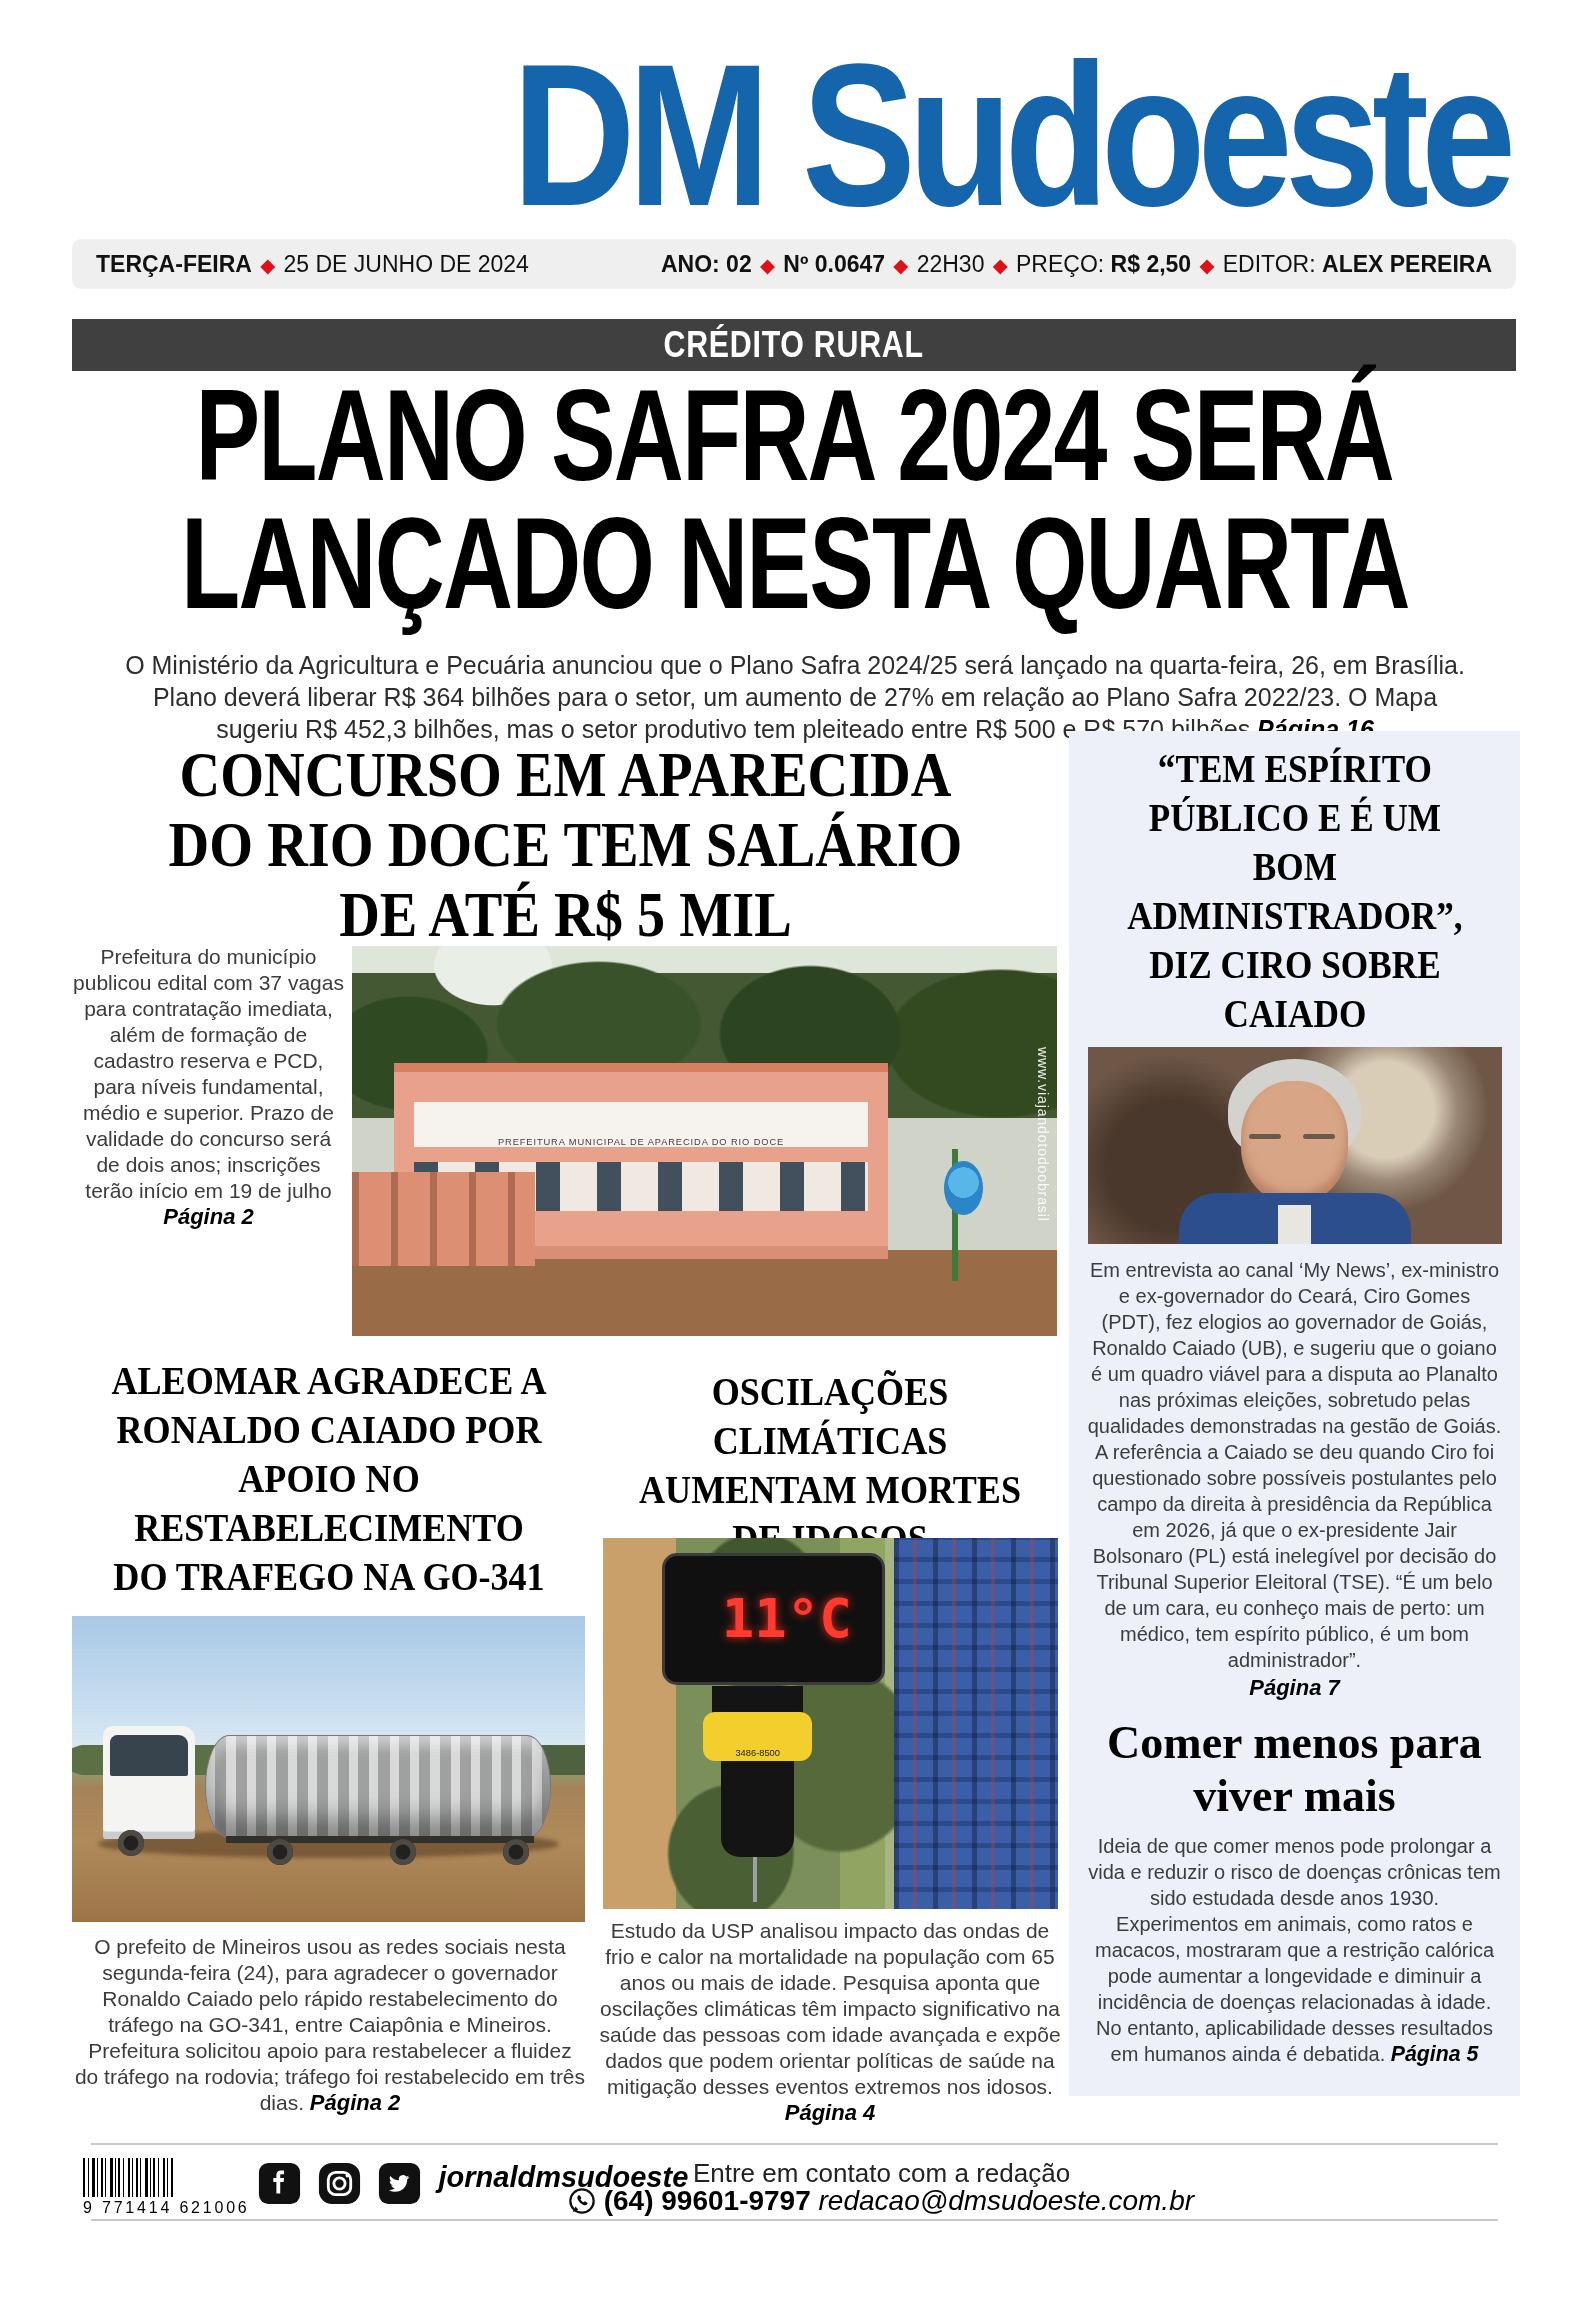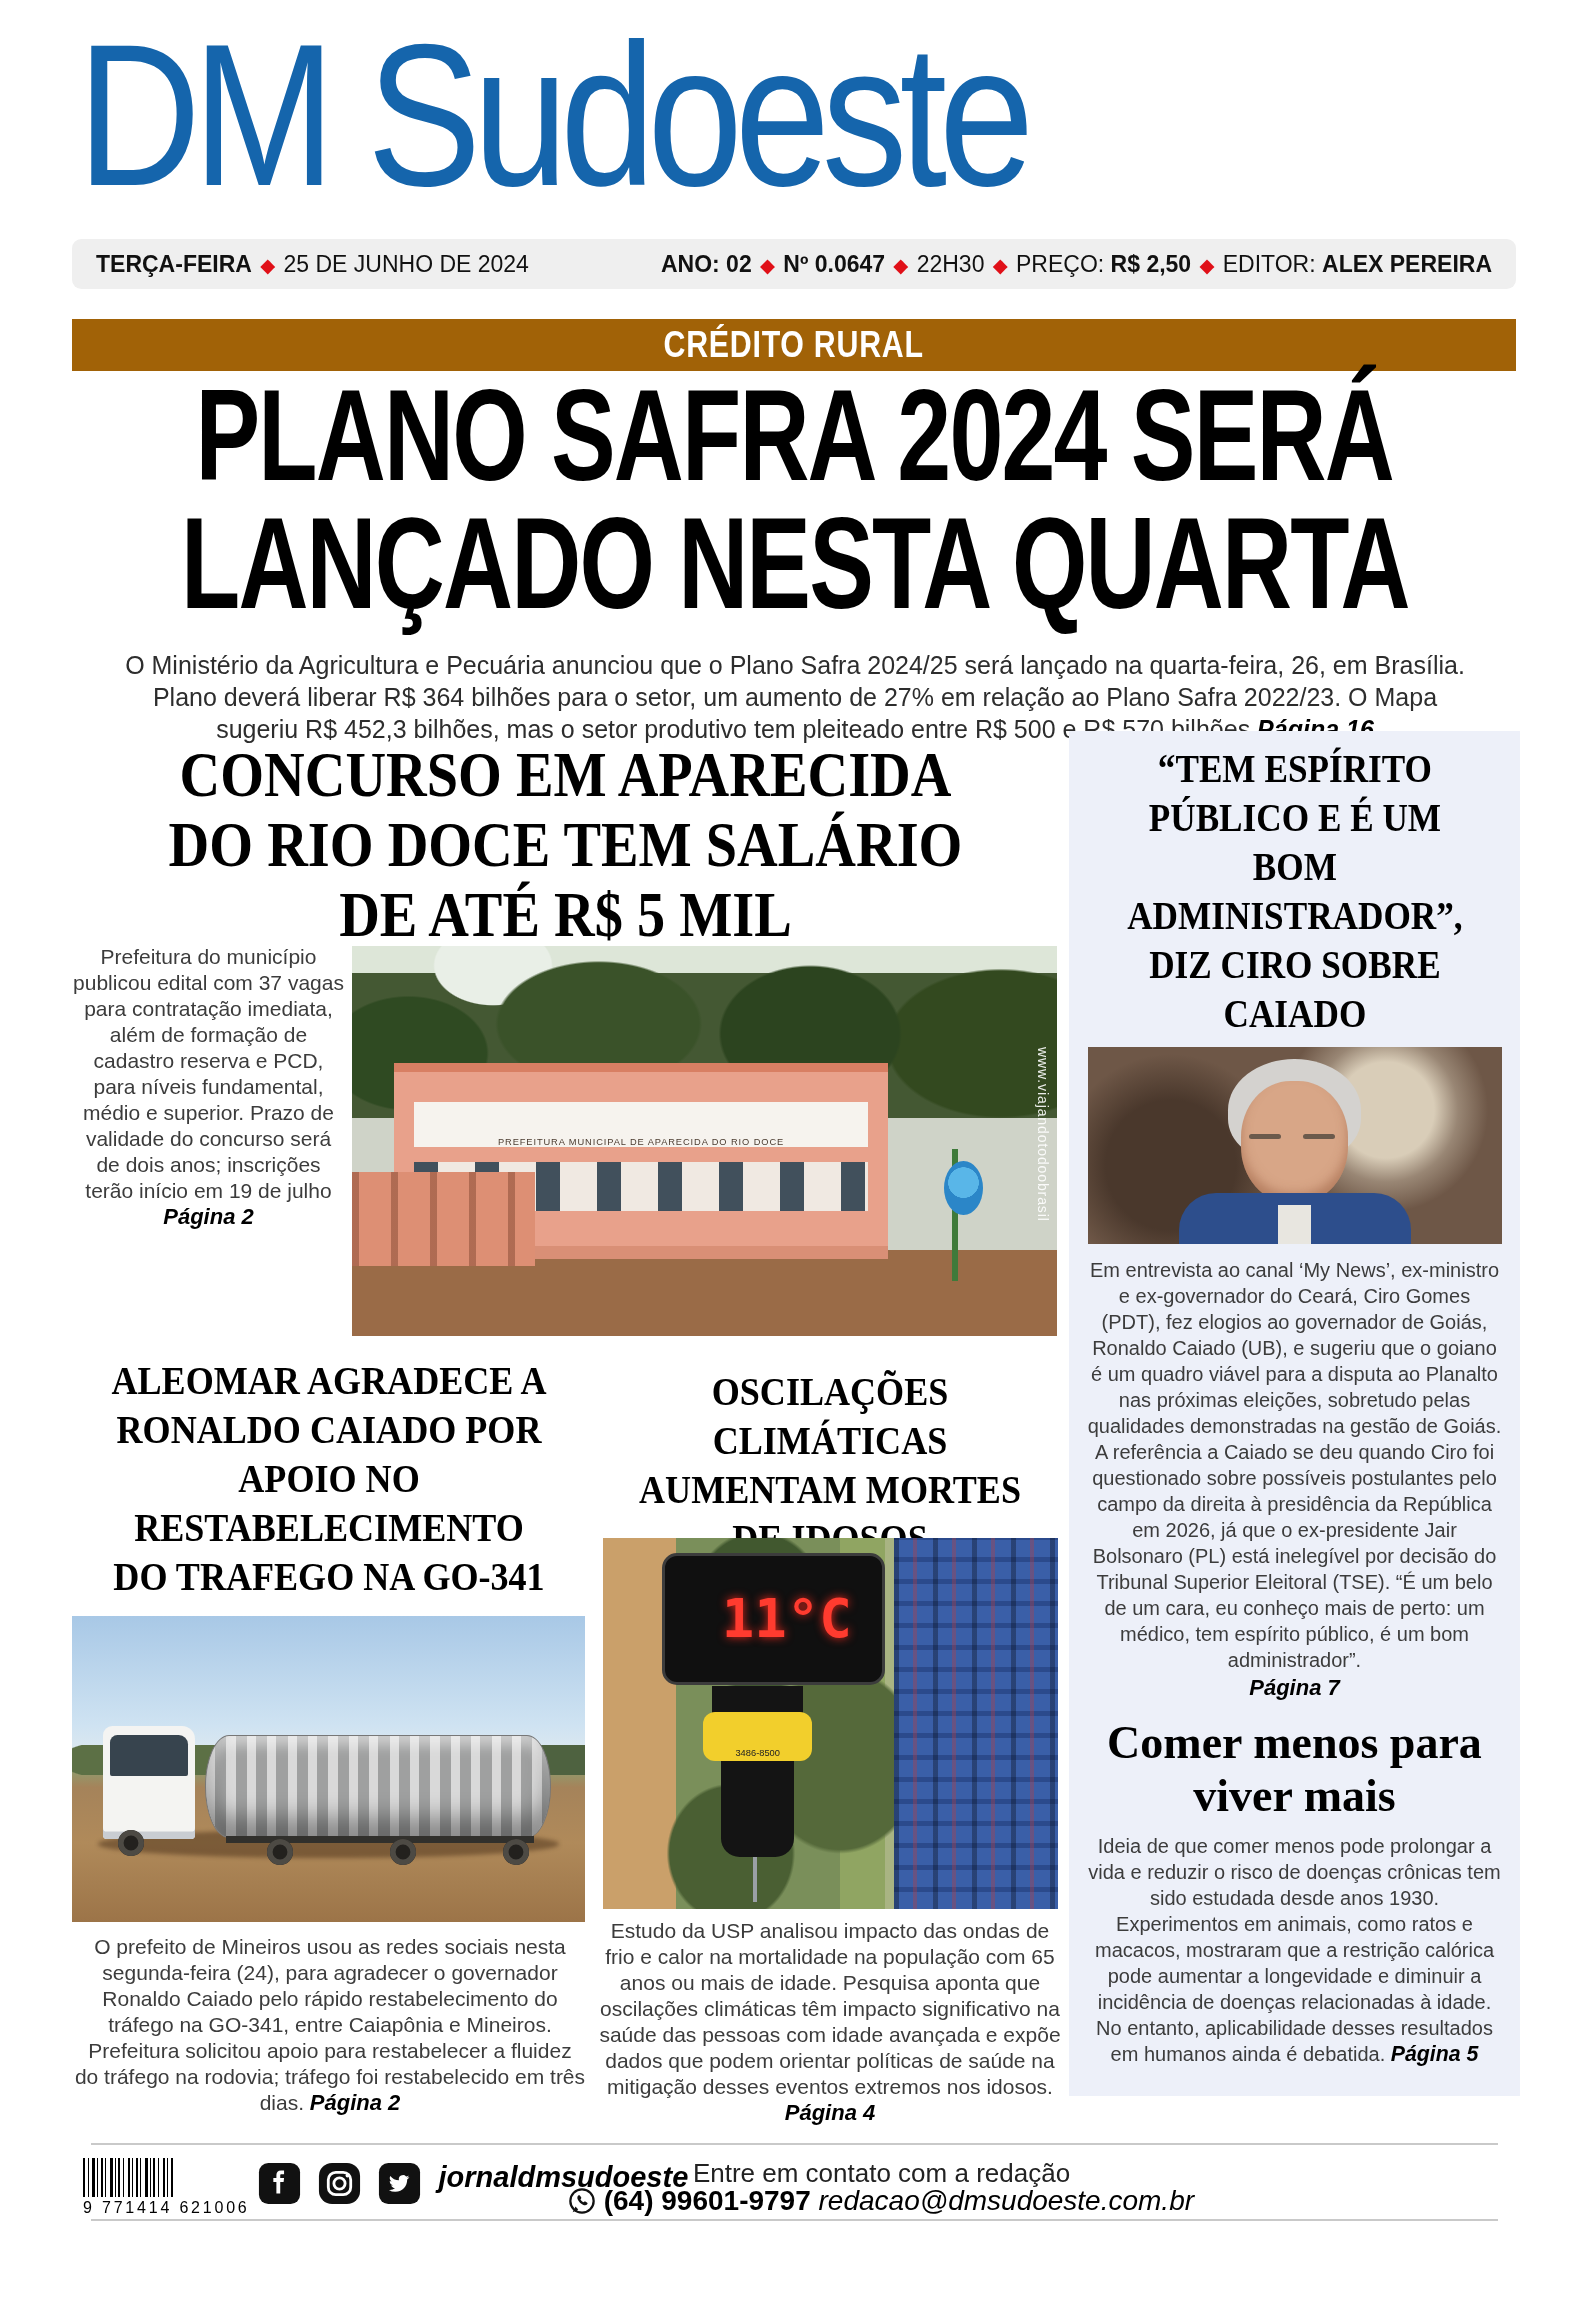--- a/index.html
+++ b/index.html
@@ -3,31 +3,31 @@
 <meta charset="utf-8">
 <style>
   html,body{margin:0;padding:0;background:#fff;}
   .page{position:relative;width:1589px;height:2300px;background:#fff;overflow:hidden;
         font-family:"Liberation Sans",sans-serif;color:#222;}
   .abs{position:absolute;}
   .ctr{text-align:center;}
   .serif{font-family:"Liberation Serif",serif;}
   .cond{display:inline-block;transform:scaleX(.88);transform-origin:center;}
   
-  .masthead{top:9px;left:0;width:100%;text-align:left;color:#1565ac;
-            font-weight:400;font-size:199px;line-height:213px;letter-spacing:-9.3px;white-space:nowrap;}
+  .masthead{top:29px;left:0;width:100%;text-align:right;color:#1565ac;
+            font-weight:700;font-size:199px;line-height:213px;letter-spacing:-9.3px;white-space:nowrap;}
   .masthead span{display:inline-block;transform:scale(.86,1.02);transform-origin:center;}
   
   .infobar{top:239px;left:72px;width:1444px;height:50px;background:#efefef;border-radius:9.3px;
            display:flex;justify-content:space-between;align-items:center;padding:0 24px;box-sizing:border-box;
            font-size:23px;color:#111;white-space:nowrap;}
   .infobar b{font-weight:700;}
   .dia{color:#e01018;font-size:19.5px;padding:0 8.3px;}
   
-  .kicker{top:319px;left:72px;width:1444px;height:52px;background:#a16207;color:#fff;
+  .kicker{top:319px;left:72px;width:1444px;height:52px;background:#404040;color:#fff;
           display:flex;align-items:center;justify-content:center;font-weight:700;font-size:37px;}
   .kicker span{display:inline-block;transform:scaleX(.82);letter-spacing:0.9px;}
   
   .mega{left:0;width:100%;text-align:center;font-weight:900;color:#000;
         font-size:100px;line-height:128px;white-space:nowrap;}
   .mega span{display:inline-block;transform:scale(.97,1.30);transform-origin:center 70%;letter-spacing:-1.9px;}
   
   .deck{top:649px;left:119px;width:1352px;text-align:center;font-size:25px;line-height:32px;color:#2d2d2d;}
   .pref{font-weight:700;font-style:italic;color:#000;}
   

